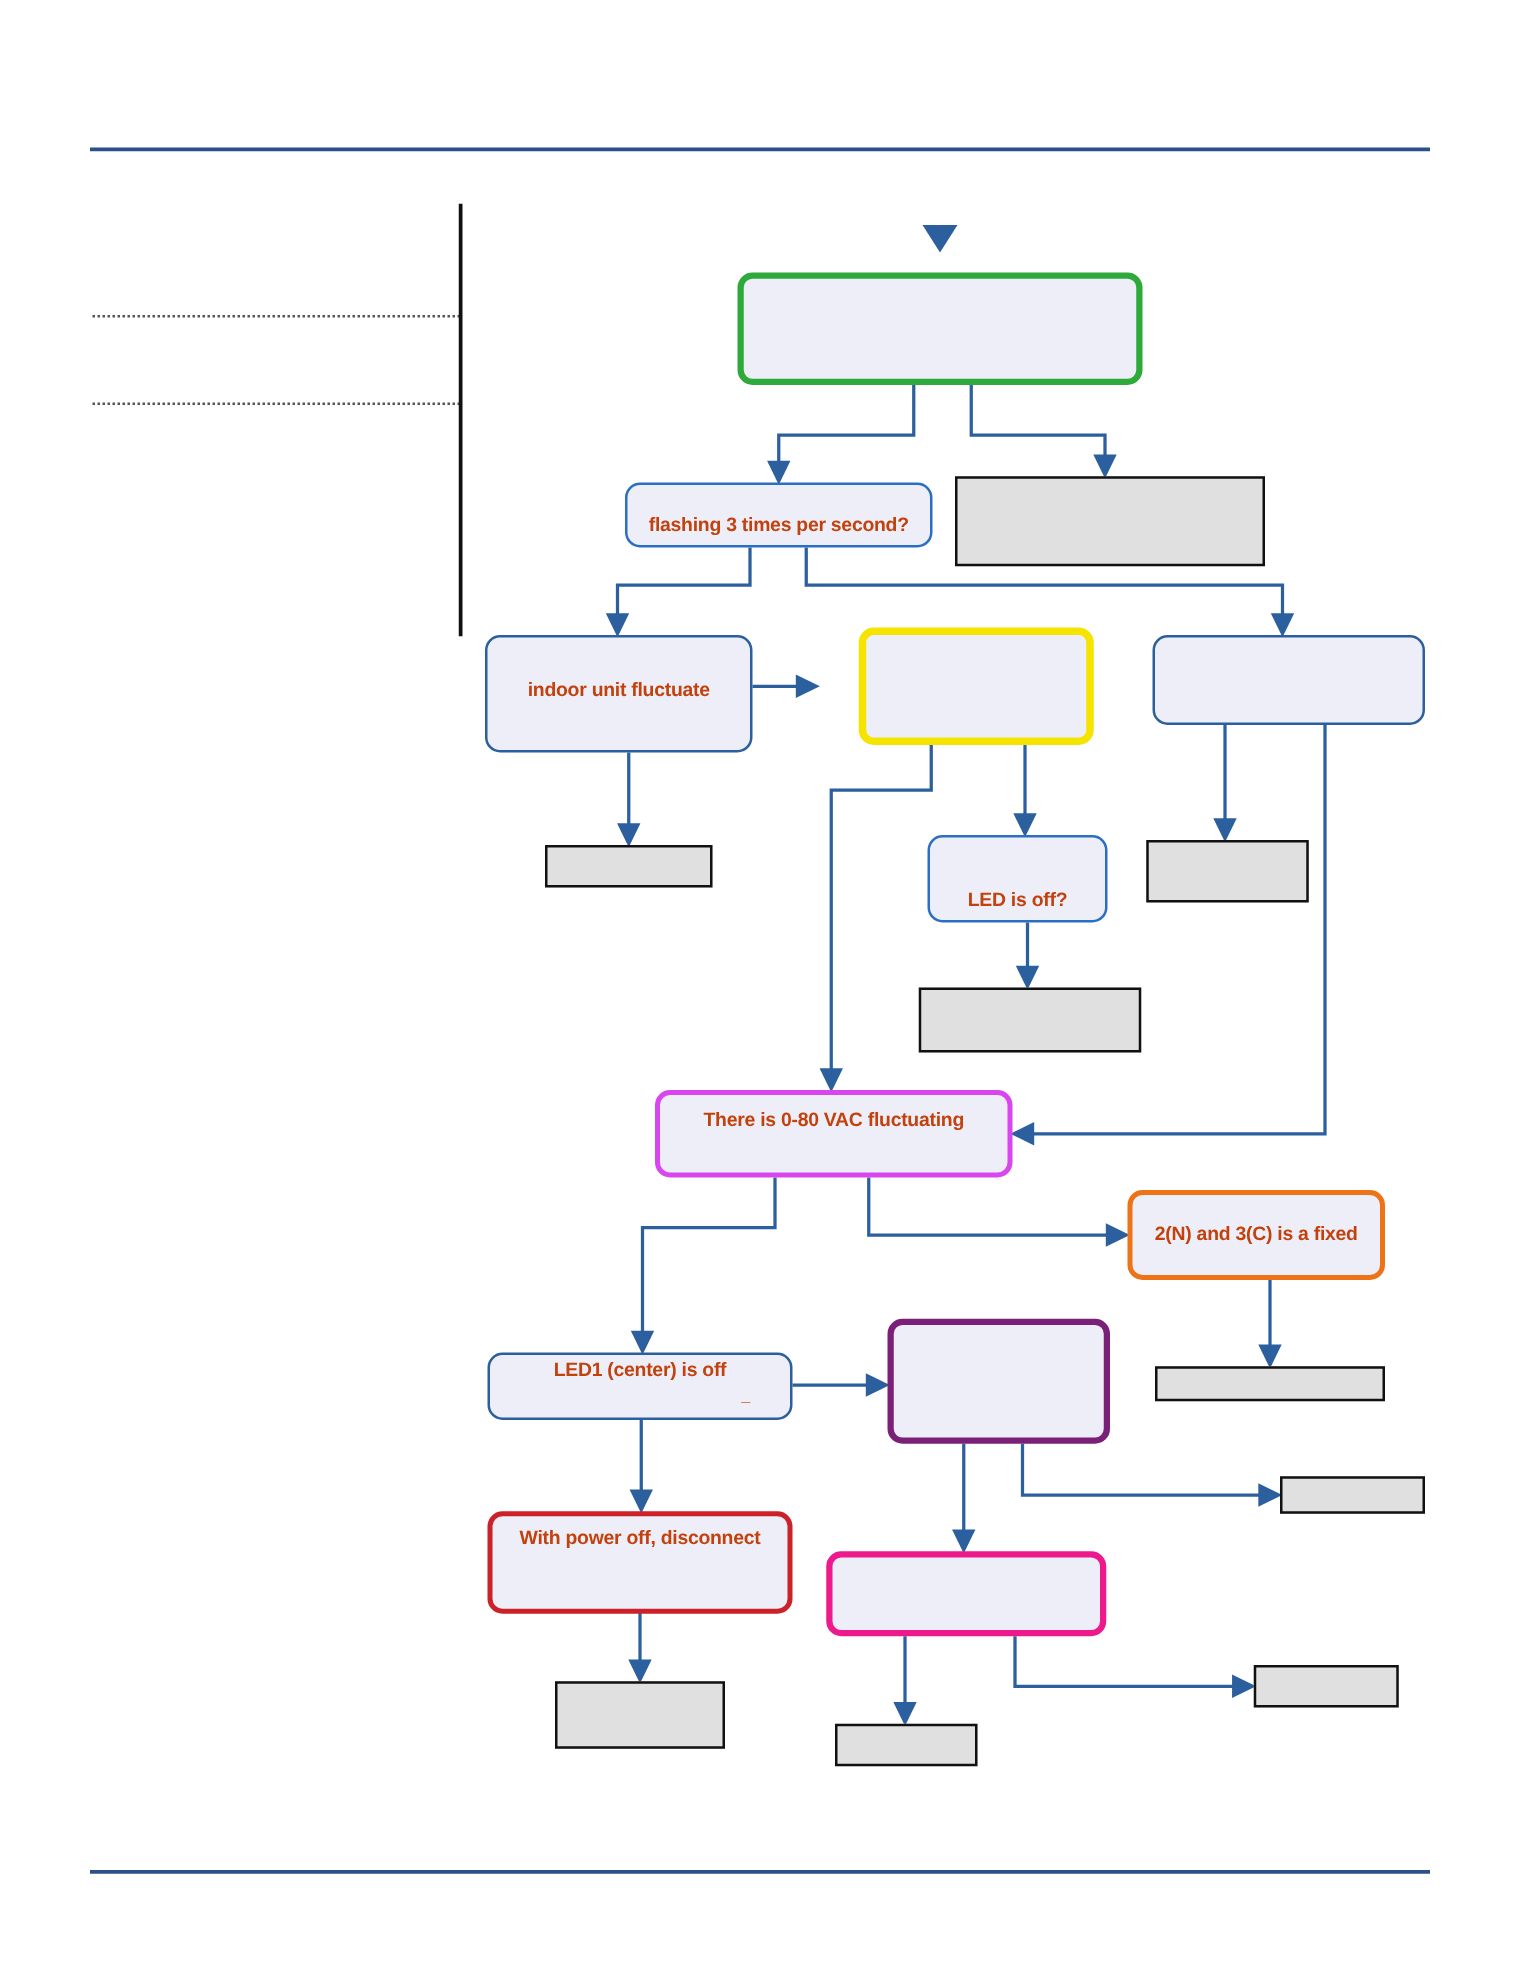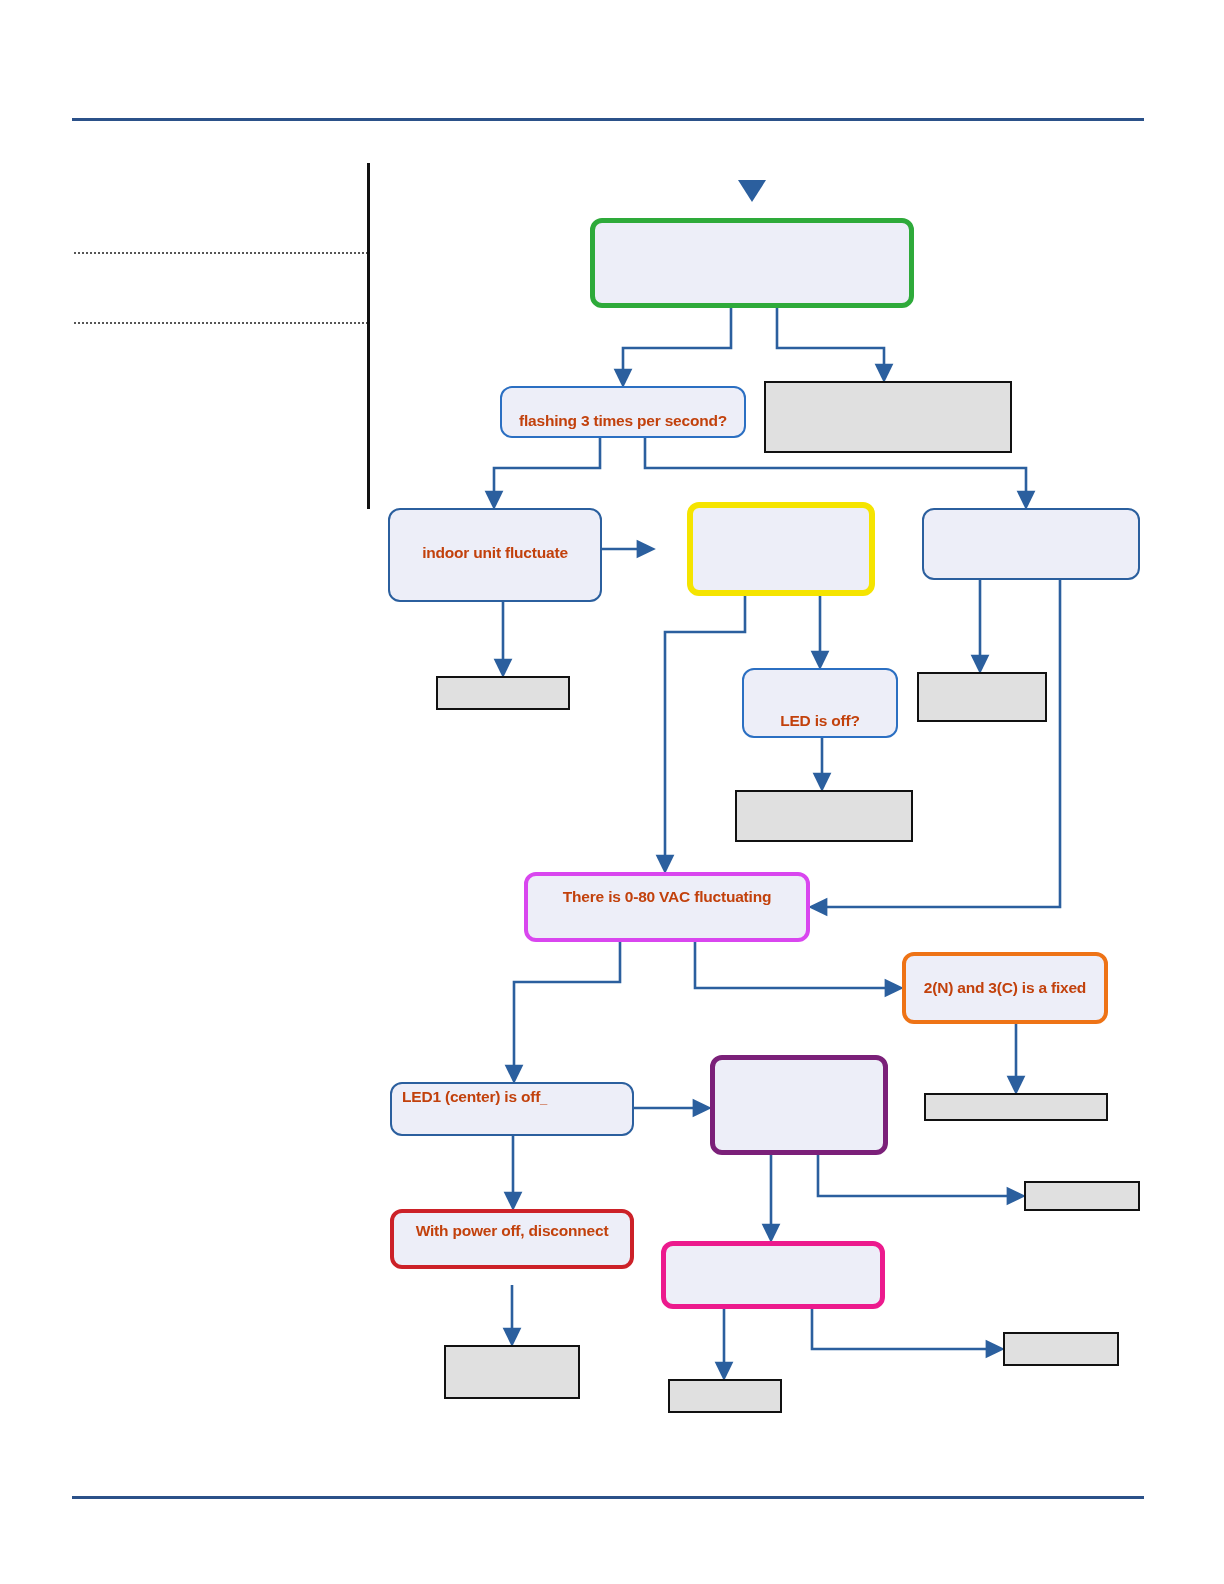--- a/index.html
+++ b/index.html
@@ -160,51 +160,51 @@
   <div class="node rounded" style="left:687px; top:502px; width:188px; height:94px; border:6px solid #f5e400;">
     
   </div>
 
   <div class="node rounded" style="left:922px; top:508px; width:218px; height:72px; border:2.6px solid #2b5f9e;">
     
   </div>
 
   <div class="gray-box" style="left:436px; top:676px; width:134px; height:34px;"></div>
 
-  <div class="node rounded text-bottom" style="left:742px; top:668px; width:156px; height:70px; border:2.2px solid #2b6fc2;">
+  <div class="node rounded text-bottom" style="left:742px; top:668px; width:144px; height:70px; border:2.2px solid #2b6fc2;">
     <span>LED is off?</span>
   </div>
 
   <div class="gray-box" style="left:917px; top:672px; width:130px; height:50px;"></div>
 
   <div class="gray-box" style="left:735px; top:790px; width:178px; height:52px;"></div>
 
   <div class="node rounded text-top" style="left:524px; top:872px; width:286px; height:70px; border:4px solid #d946ef; padding-top:12px;">
     <span>There is 0-80 VAC fluctuating</span>
   </div>
 
   <div class="node rounded" style="left:902px; top:952px; width:206px; height:72px; border:4px solid #ee7316;">
     <span>2(N) and 3(C) is a fixed</span>
   </div>
 
   <div class="node rounded" style="left:390px; top:1082px; width:244px; height:54px; border:2.6px solid #2b5f9e;
-              flex-direction:row; align-items:stretch; justify-content:flex-start; padding-top:4px;">
+              flex-direction:column; align-items:stretch; justify-content:flex-start; padding-top:4px;">
     <span style="text-align:center;">LED1 (center) is off</span>
     <span style="text-align:right; padding-right:22px; font-size:13px; line-height:1; margin-top:4px;">_</span>
   </div>
 
   <div class="node rounded" style="left:710px; top:1055px; width:178px; height:100px; border:5px solid #7b2079;">
     
   </div>
 
   <div class="gray-box" style="left:924px; top:1093px; width:184px; height:28px;"></div>
 
   <div class="gray-box" style="left:1024px; top:1181px; width:116px; height:30px;"></div>
 
-  <div class="node rounded text-top" style="left:390px; top:1209px; width:244px; height:60px; border:4px solid #cc2128; padding-top:9px;">
+  <div class="node rounded text-top" style="left:390px; top:1209px; width:244px; height:82px; border:4px solid #cc2128; padding-top:9px;">
     <span>With power off, disconnect</span>
   </div>
 
   <div class="node rounded" style="left:661px; top:1241px; width:224px; height:68px; border:5px solid #ec1a8d;">
     
   </div>
 
   <div class="gray-box" style="left:444px; top:1345px; width:136px; height:54px;"></div>
 
   <div class="gray-box" style="left:668px; top:1379px; width:114px; height:34px;"></div>

